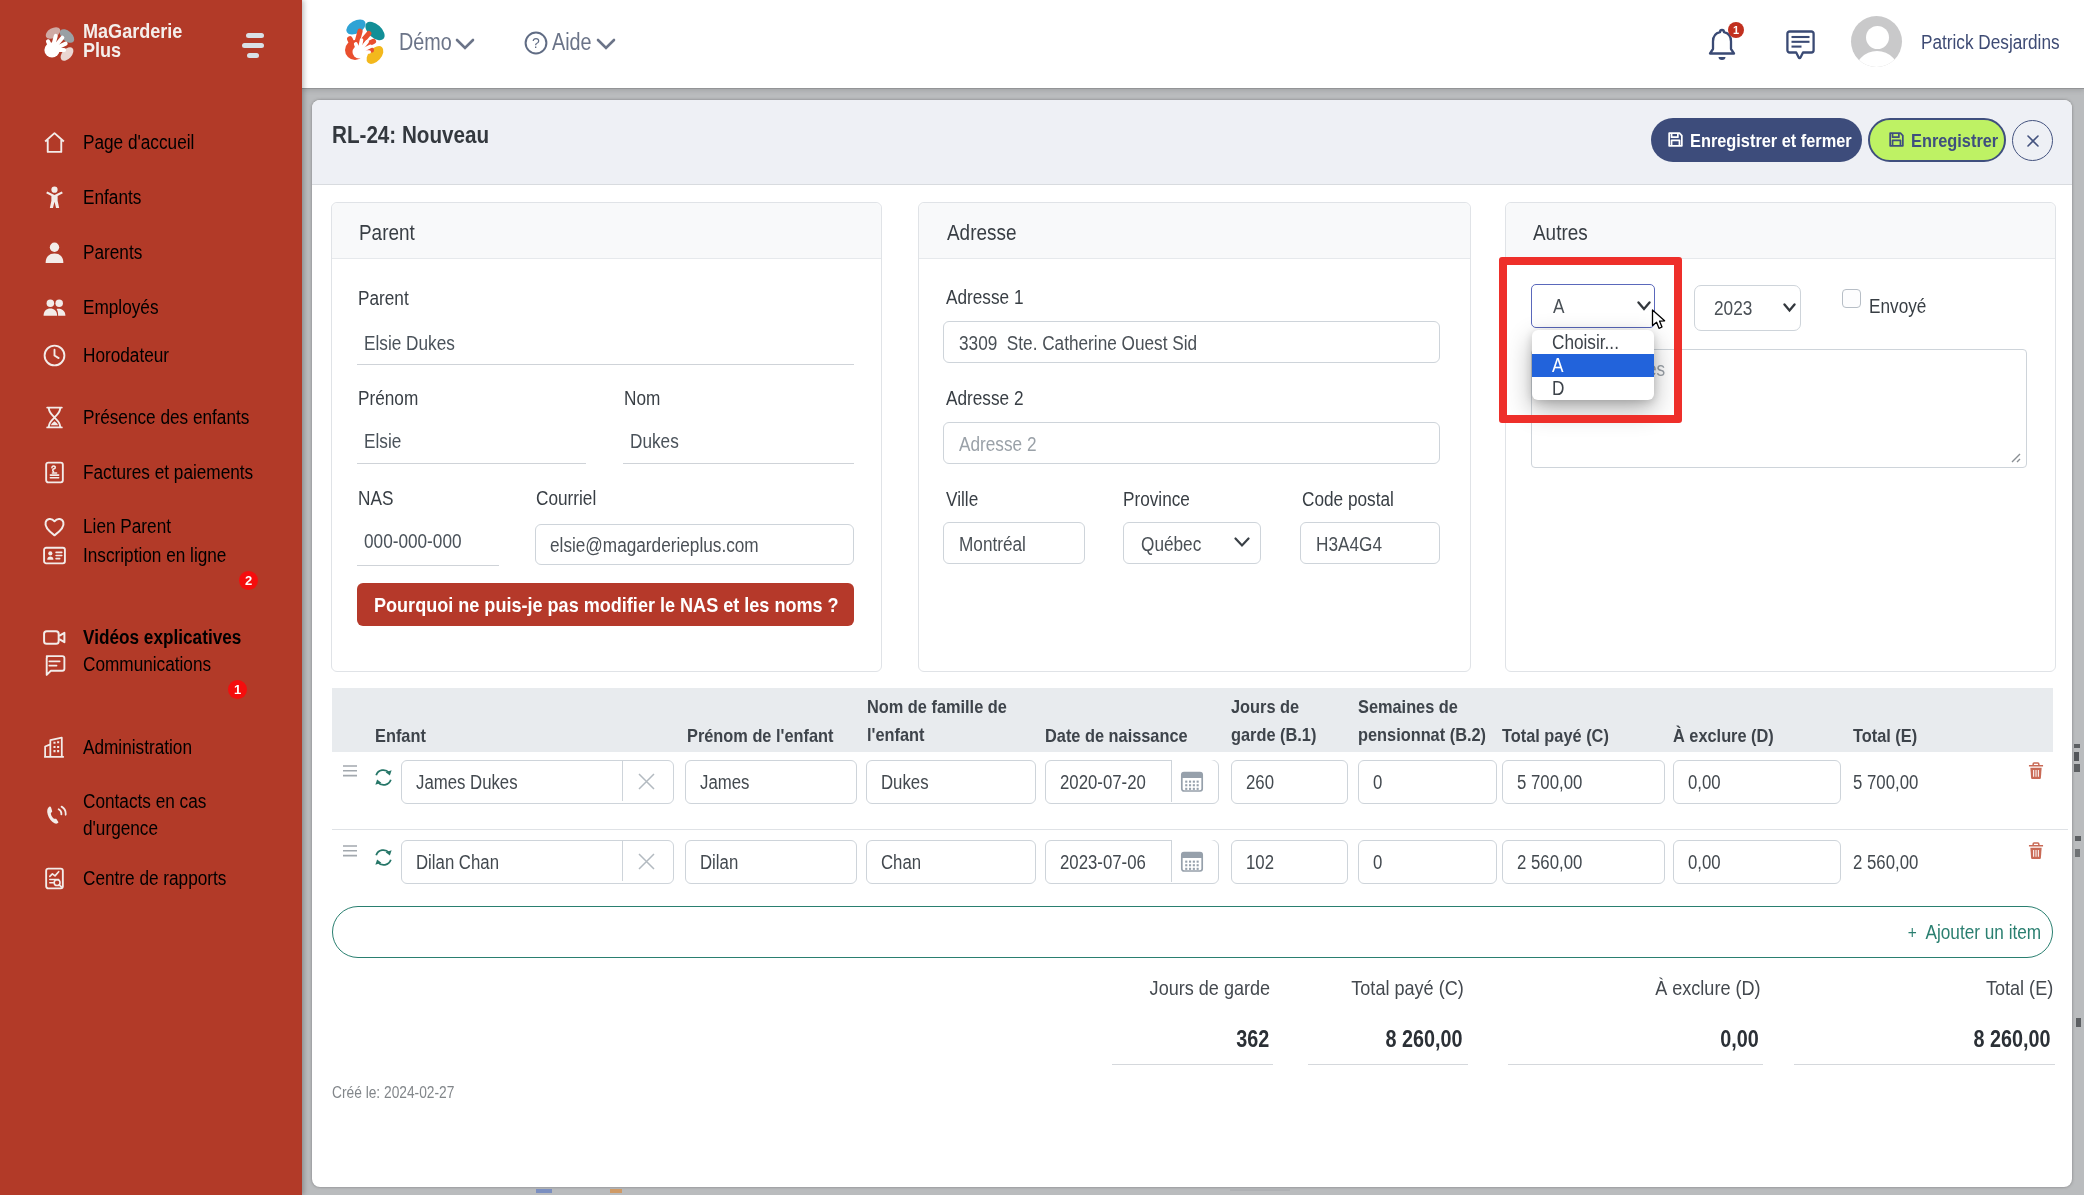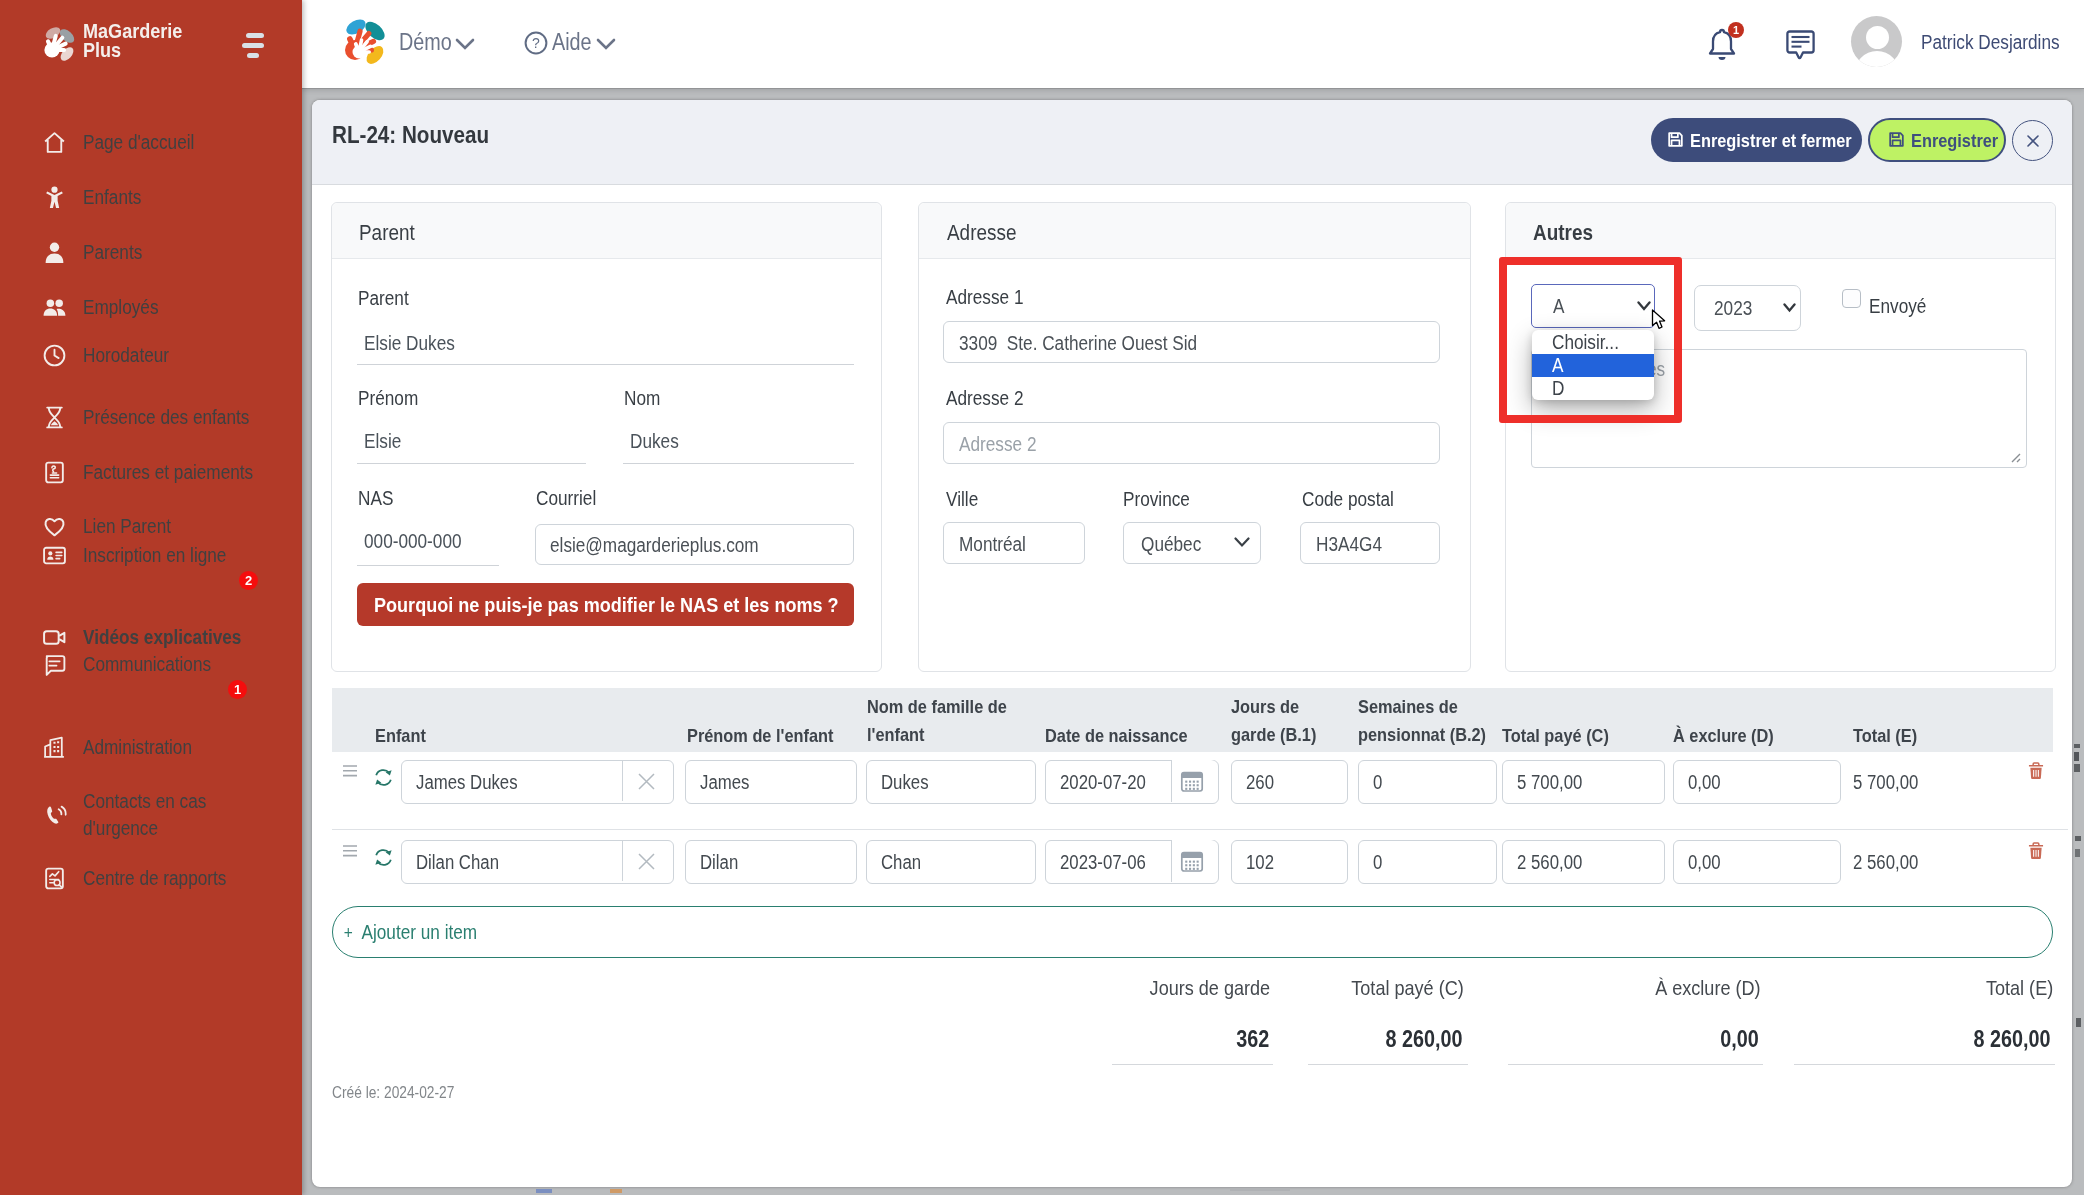--- a/index.html
+++ b/index.html
@@ -4,21 +4,21 @@
 <style>
 html,body{margin:0;padding:0;}
 body{font-family:"Liberation Sans",sans-serif;background:#babcbe;}
 #app{position:relative;width:2084px;height:1195px;overflow:hidden;background:#babcbe;}
 .abs{position:absolute;}
 
 #topbar{left:302px;top:0;width:1782px;height:88px;background:#fff;box-shadow:0 1px 0 #939496,0 3px 4px rgba(80,80,82,.18);z-index:5;}
 .slate{color:#6b7488;}
 
 #sidebar{left:0;top:0;width:302px;height:1195px;background:#b23a28;z-index:6;box-shadow:2px 0 5px rgba(0,0,0,.25);}
-.nav{position:absolute;left:42px;height:30px;display:flex;align-items:center;color:#404040;font-size:20px;}
+.nav{position:absolute;left:42px;height:30px;display:flex;align-items:center;color:#000000;font-size:20px;}
 .nav svg{width:25px;height:25px;flex:0 0 25px;}
 .nav .t{margin-left:16px;white-space:nowrap;display:inline-block;transform:scaleX(.86);transform-origin:0 50%;}
 .badge{position:absolute;width:19px;height:19px;border-radius:50%;background:#f50d0d;color:#fff;font-size:13px;font-weight:bold;display:flex;align-items:center;justify-content:center;}
 
 #card{left:312px;top:100px;width:1760px;height:1087px;background:#fff;border-radius:8px;box-shadow:0 0 3px rgba(60,60,62,.5);z-index:1;}
 #cardhead{left:312px;top:100px;width:1760px;height:84px;background:#eef0f5;border-radius:8px 8px 0 0;border-bottom:1px solid #d8dbdf;z-index:2;}
 
 .subcard{position:absolute;background:#fff;border:1px solid #e0e3e7;border-radius:6px;z-index:2;}
 .subhead{position:absolute;left:0;top:0;right:0;height:55px;background:#f8f9fa;border-bottom:1px solid #e6e9ec;border-radius:6px 6px 0 0;}
 .lbl{position:absolute;font-size:20px;color:#383e44;white-space:nowrap;transform:scaleX(.86);transform-origin:0 50%;}
@@ -280,21 +280,21 @@
   <div class="box" style="left:943px;top:522px;width:142px;height:42px;box-sizing:border-box;z-index:3"></div>
   <div class="boxtxt" style="left:959px;top:533px;z-index:3">Montréal</div>
   <div class="box" style="left:1123px;top:522px;width:138px;height:42px;box-sizing:border-box;z-index:3"></div>
   <div class="boxtxt" style="left:1141px;top:533px;z-index:3">Québec</div>
   <svg class="abs" style="left:1234px;top:537px;z-index:3" width="16" height="11" viewBox="0 0 16 11">
       <path d="M1.5 1.5 L8 8.5 L14.5 1.5" fill="none" stroke="#3a4046" stroke-width="2.2" stroke-linecap="round"></path>
     </svg>
   <div class="box" style="left:1300px;top:522px;width:140px;height:42px;box-sizing:border-box;z-index:3"></div>
   <div class="boxtxt" style="left:1316px;top:533px;z-index:3">H3A4G4</div>
 
-  <div class="subcard" style="left:1505px;top:202px;width:549px;height:468px;font-weight:bold;">
+  <div class="subcard" style="left:1505px;top:202px;width:549px;height:468px;">
     <div class="subhead"></div>
     <div class="lbl" style="left:27px;top:17px;font-size:22px;">Autres</div>
   </div>
 
   <div class="abs" style="left:1531px;top:349px;width:496px;height:119px;border:1px solid #ced4da;border-radius:4px;box-sizing:border-box;background:#fff;z-index:3"></div>
   <div class="boxtxt ph" style="left:1531px;top:358px;width:156px;text-align:right;z-index:3">Commentaires</div>
   <svg class="abs" style="left:2008px;top:450px;z-index:3" width="14" height="14" viewBox="0 0 14 14">
       <path d="M12 4 L4 12 M12 9 L9 12" stroke="#8a8f94" stroke-width="1.4"></path>
     </svg>
 
@@ -439,21 +439,21 @@
   <div class="celltxt" style="left:1517px;top:851px;">2 560,00</div>
   <div class="cell" style="left:1673px;top:840px;width:166px;height:42px;"></div>
   <div class="celltxt" style="left:1688px;top:851px;">0,00</div>
   <div class="celltxt" style="left:1853px;top:851px;">2 560,00</div>
   <svg class="abs" style="left:2028px;top:842px;z-index:3" width="16" height="18" viewBox="0 0 17 19">
       <path d="M1 4 H16 M5.5 4 V2 Q5.5 1 6.5 1 H10.5 Q11.5 1 11.5 2 V4" fill="none" stroke="#c96a56" stroke-width="1.6"></path>
       <path d="M2.5 6 H14.5 L13.7 17 Q13.6 18 12.6 18 H4.4 Q3.4 18 3.3 17 Z" fill="#c96a56"></path>
       <path d="M6 8.5 V15.5 M8.5 8.5 V15.5 M11 8.5 V15.5" stroke="#fff" stroke-width="1.1"></path>
     </svg>
 
-  <div class="abs" style="left:332px;top:906px;width:1721px;height:52px;border:1.5px solid #2a7f70;border-radius:26px;box-sizing:border-box;background:#fff;display:flex;align-items:center;justify-content:flex-start;z-index:3">
+  <div class="abs" style="left:332px;top:906px;width:1721px;height:52px;border:1.5px solid #2a7f70;border-radius:26px;box-sizing:border-box;background:#fff;display:flex;align-items:center;justify-content:flex-end;z-index:3">
     <span style="color:#2a7f70;font-size:20px;display:inline-block;transform:scaleX(.86);"><span style="font-size:18px;">+</span>&nbsp; Ajouter un item</span>
   </div>
 
   <div class="rlbl" style="right:814px;top:976px;">Jours de garde</div>
   <div class="rlbl" style="right:620px;top:976px;">Total payé (C)</div>
   <div class="rlbl" style="right:323px;top:976px;">À exclure (D)</div>
   <div class="rlbl" style="right:31px;top:976px;">Total (E)</div>
   <div class="rval" style="right:815px;top:1026px;">362</div>
   <div class="rval" style="right:621px;top:1026px;">8 260,00</div>
   <div class="rval" style="right:325px;top:1026px;">0,00</div>

